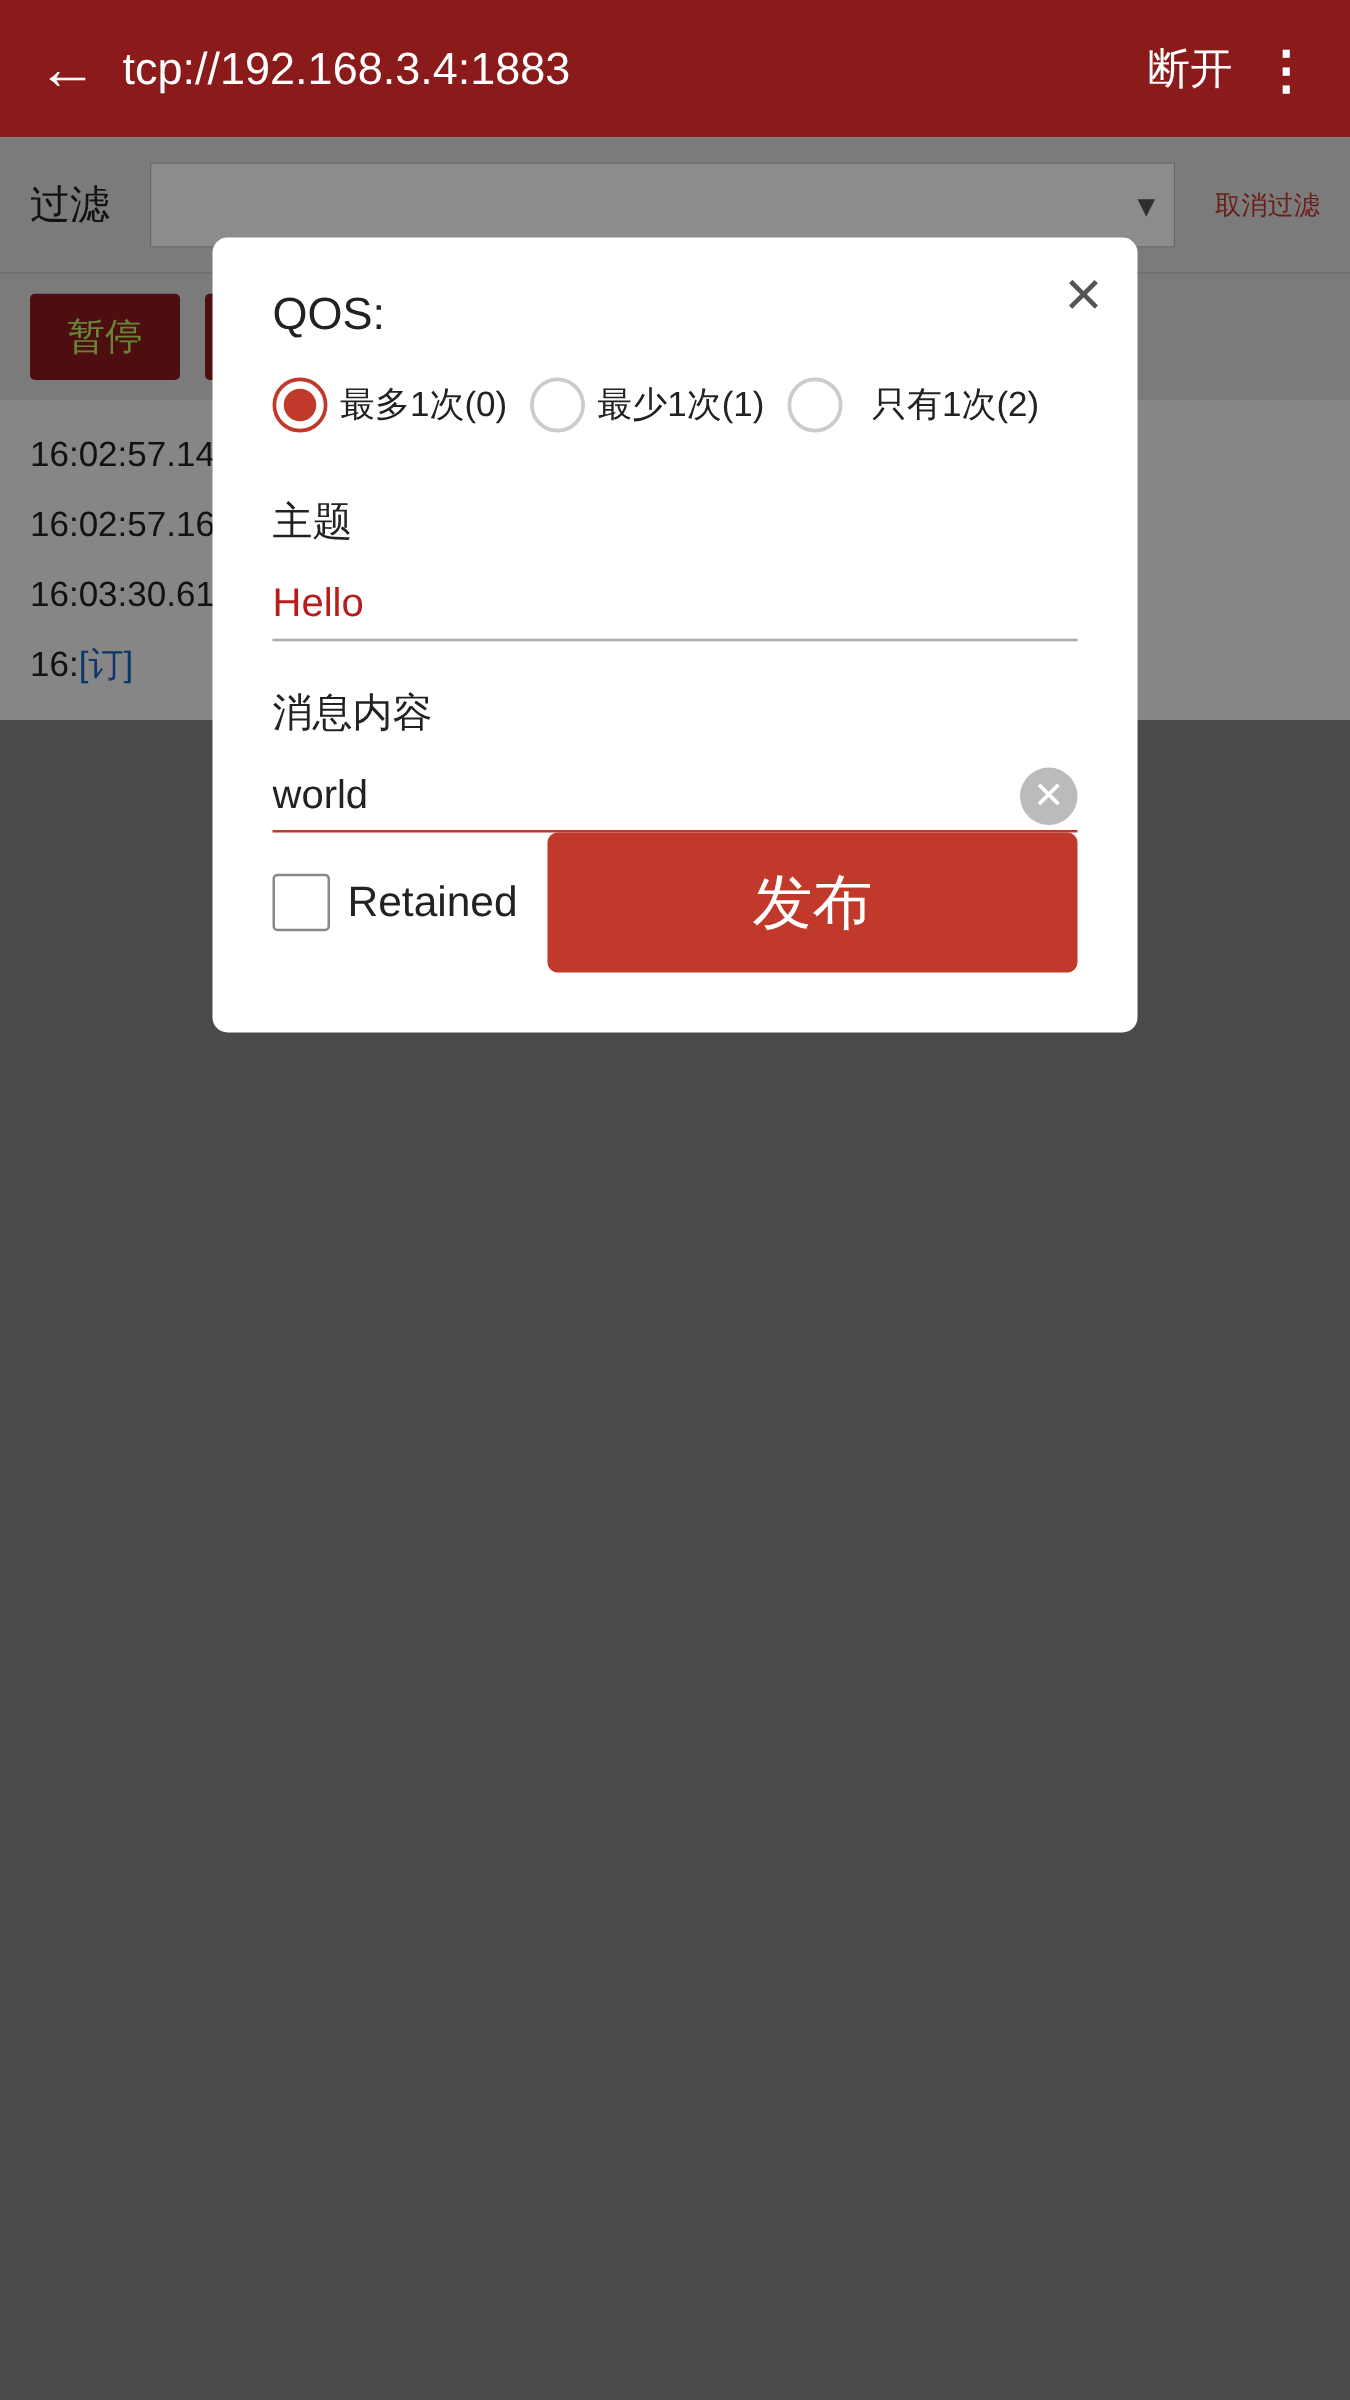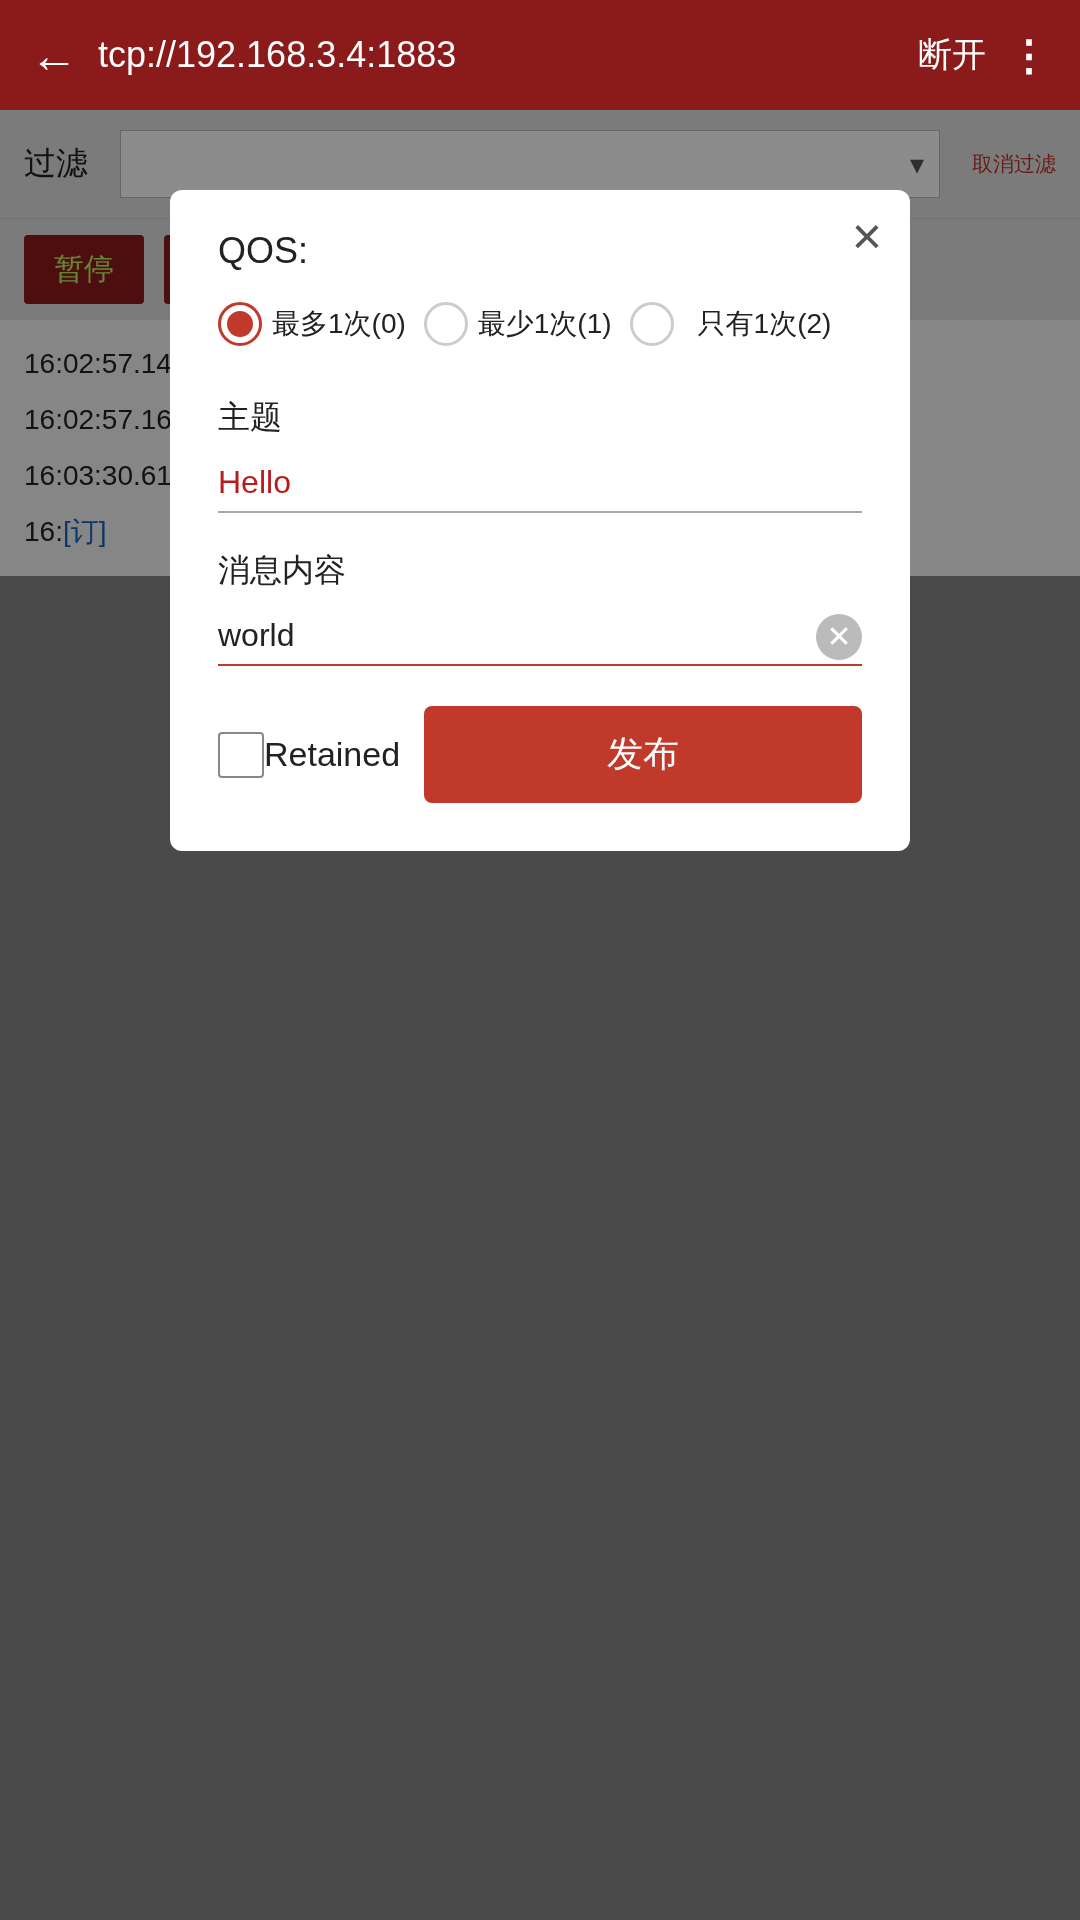--- a/index.html
+++ b/index.html
@@ -102,34 +102,34 @@
           </div>
           <span style="font-size:28px; color:#222;">只有1次(2)</span>
         </div>
       </div>
 
       <div style="margin-bottom:36px;">
         <div style="font-size:32px; color:#222; margin-bottom:14px;">主题</div>
         <input type="text" value="Hello" style="width: 100%; font-size: 32px; color: #b91c1c; border-top: none; border-right: none; border-left: none; border-image: initial; border-bottom: 2px solid rgb(170, 170, 170); padding: 10px 0px; outline: none; background: transparent;">
       </div>
 
-      <div style="margin-bottom:40px;">
+      <div style="">
         <div style="font-size:32px; color:#222; margin-bottom:14px;">消息内容</div>
         <div style="position:relative; width:100%;">
           <input type="text" value="world" style="width: 100%; font-size: 32px; color: rgb(34, 34, 34); border-top: none; border-right: none; border-left: none; border-image: initial; border-bottom: 2px solid rgb(192, 57, 43); padding: 10px 56px 10px 0px; outline: none; background: transparent;">
           <div style="position:absolute; right:0; top:50%; transform:translateY(-50%); width:46px; height:46px; border-radius:50%; background:#bbb; display:flex; align-items:center; justify-content:center; cursor:pointer;">
             <span style="color:#fff; font-size:30px; line-height:1;">✕</span>
           </div>
         </div>
       </div>
 
       <div style="display:flex; align-items:center; gap:24px;">
-        <div style="display:flex; align-items:center; flex:1;">
+        <div style="display:flex; align-items:center; gap:14px; flex:1;">
           <div style="width:46px; height:46px; border:2px solid #888; border-radius:4px; background:#fff; cursor:pointer;"></div>
           <span style="font-size:34px; color:#222;">Retained</span>
         </div>
-        <button style="background:#c0392b; color:#fff; border:none; border-radius:8px; font-size:36px; padding:24px 45px; cursor:pointer; flex:2;">发布</button>
+        <button style="background:#c0392b; color:#fff; border:none; border-radius:8px; font-size:48px; padding:24px 45px; cursor:pointer; flex:2;">发布</button>
       </div>
 
     </div>
   </div>
 
 </div>
 
 </body></html>

